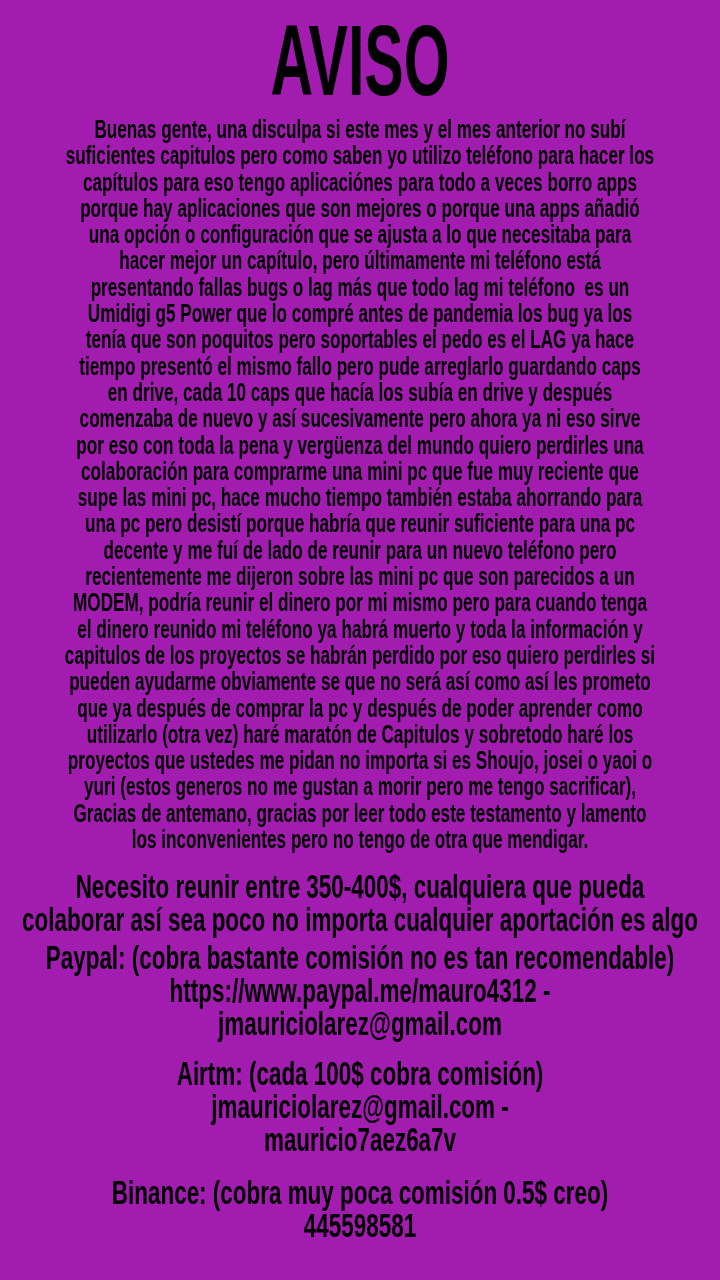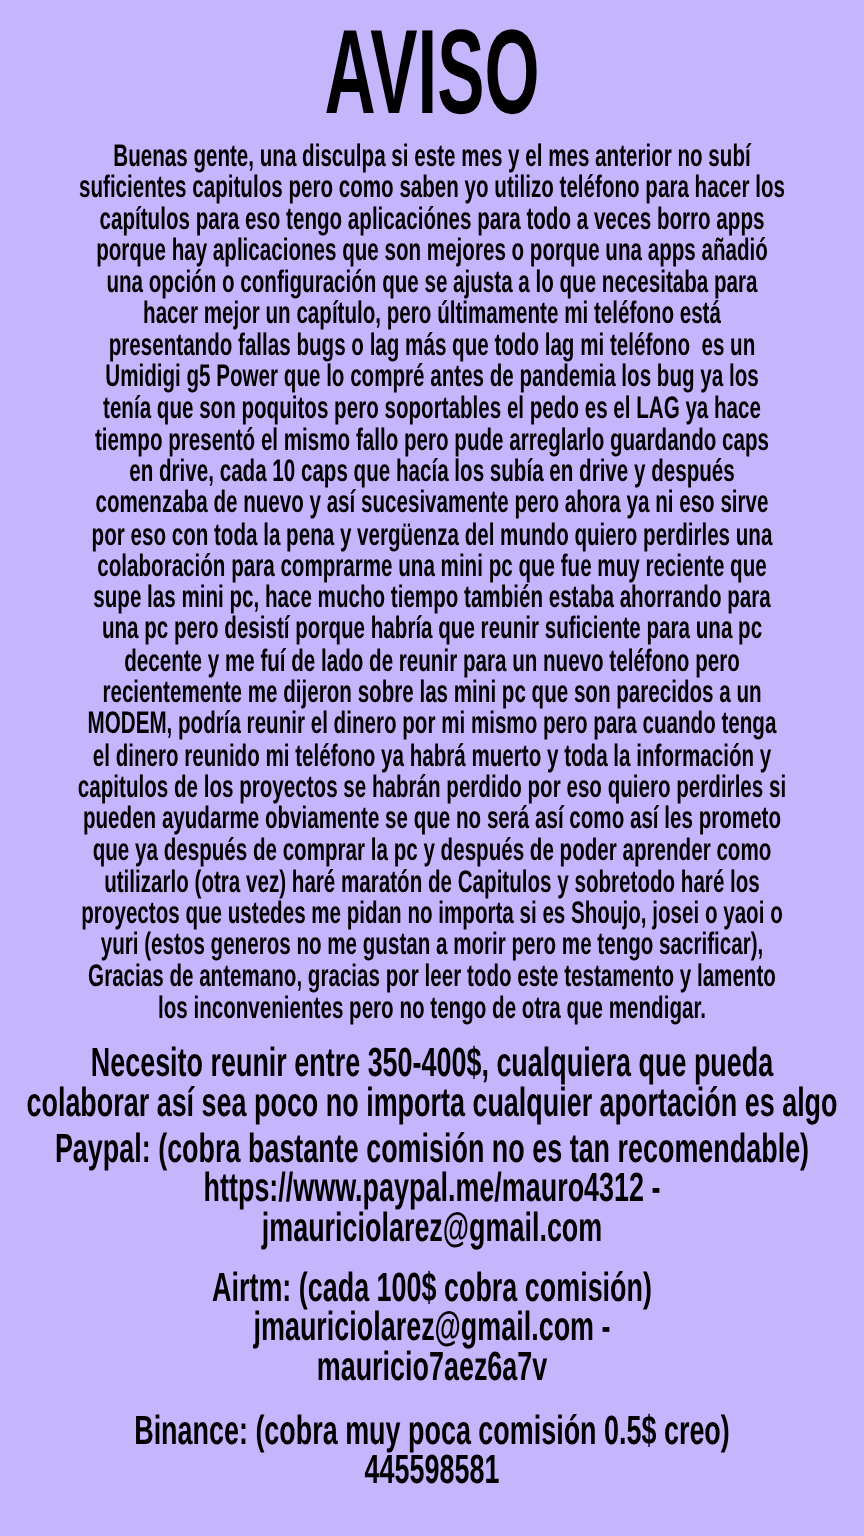--- a/index.html
+++ b/index.html
@@ -10,21 +10,21 @@
       width: 720px;
       height: 1280px;
       background: #ffffff;
       overflow: hidden;
       position: relative;
       font-family: "Liberation Sans", sans-serif;
     }
     .page {
       position: absolute;
       inset: 0;
-      background: #c4b5fd;
+      background: #a21caf;
     }
     .block {
       position: absolute;
       left: 50%;
       width: 1200px;
       margin-left: -600px;
       text-align: center;
       color: #000000;
       font-weight: bold;
       white-space: pre-wrap;

